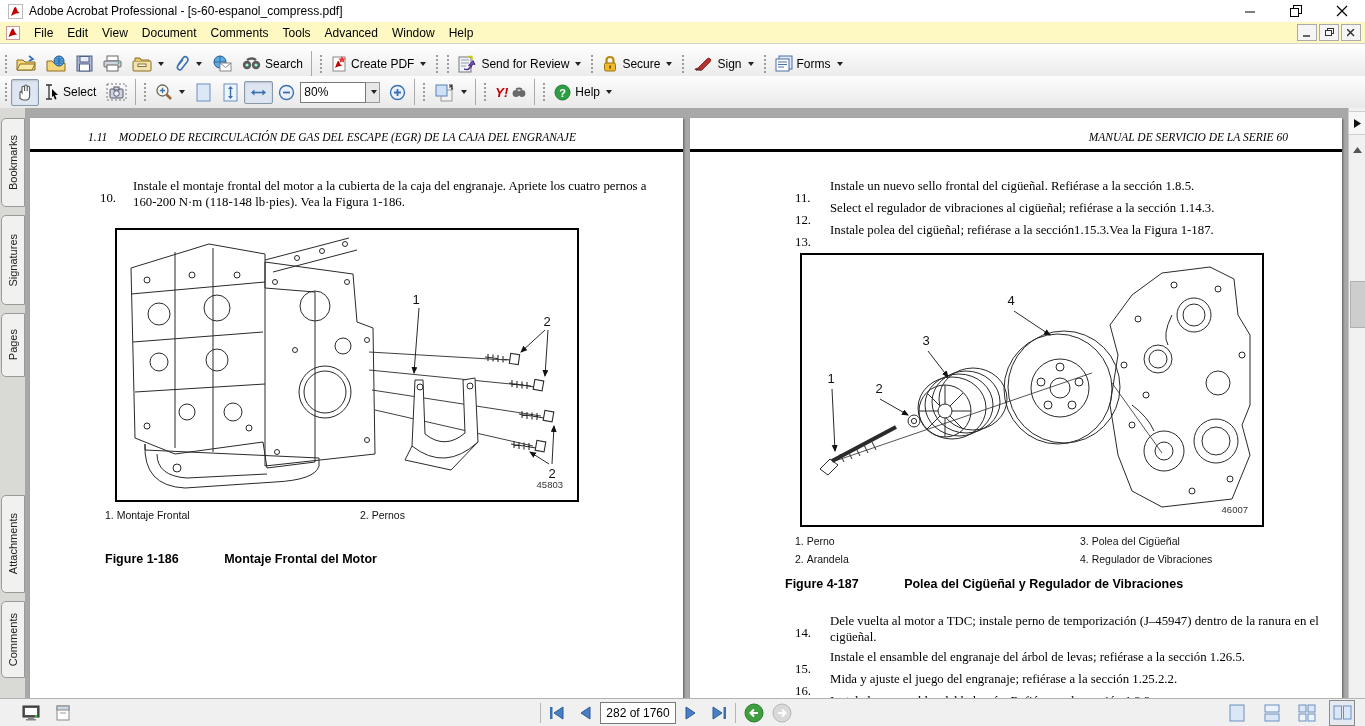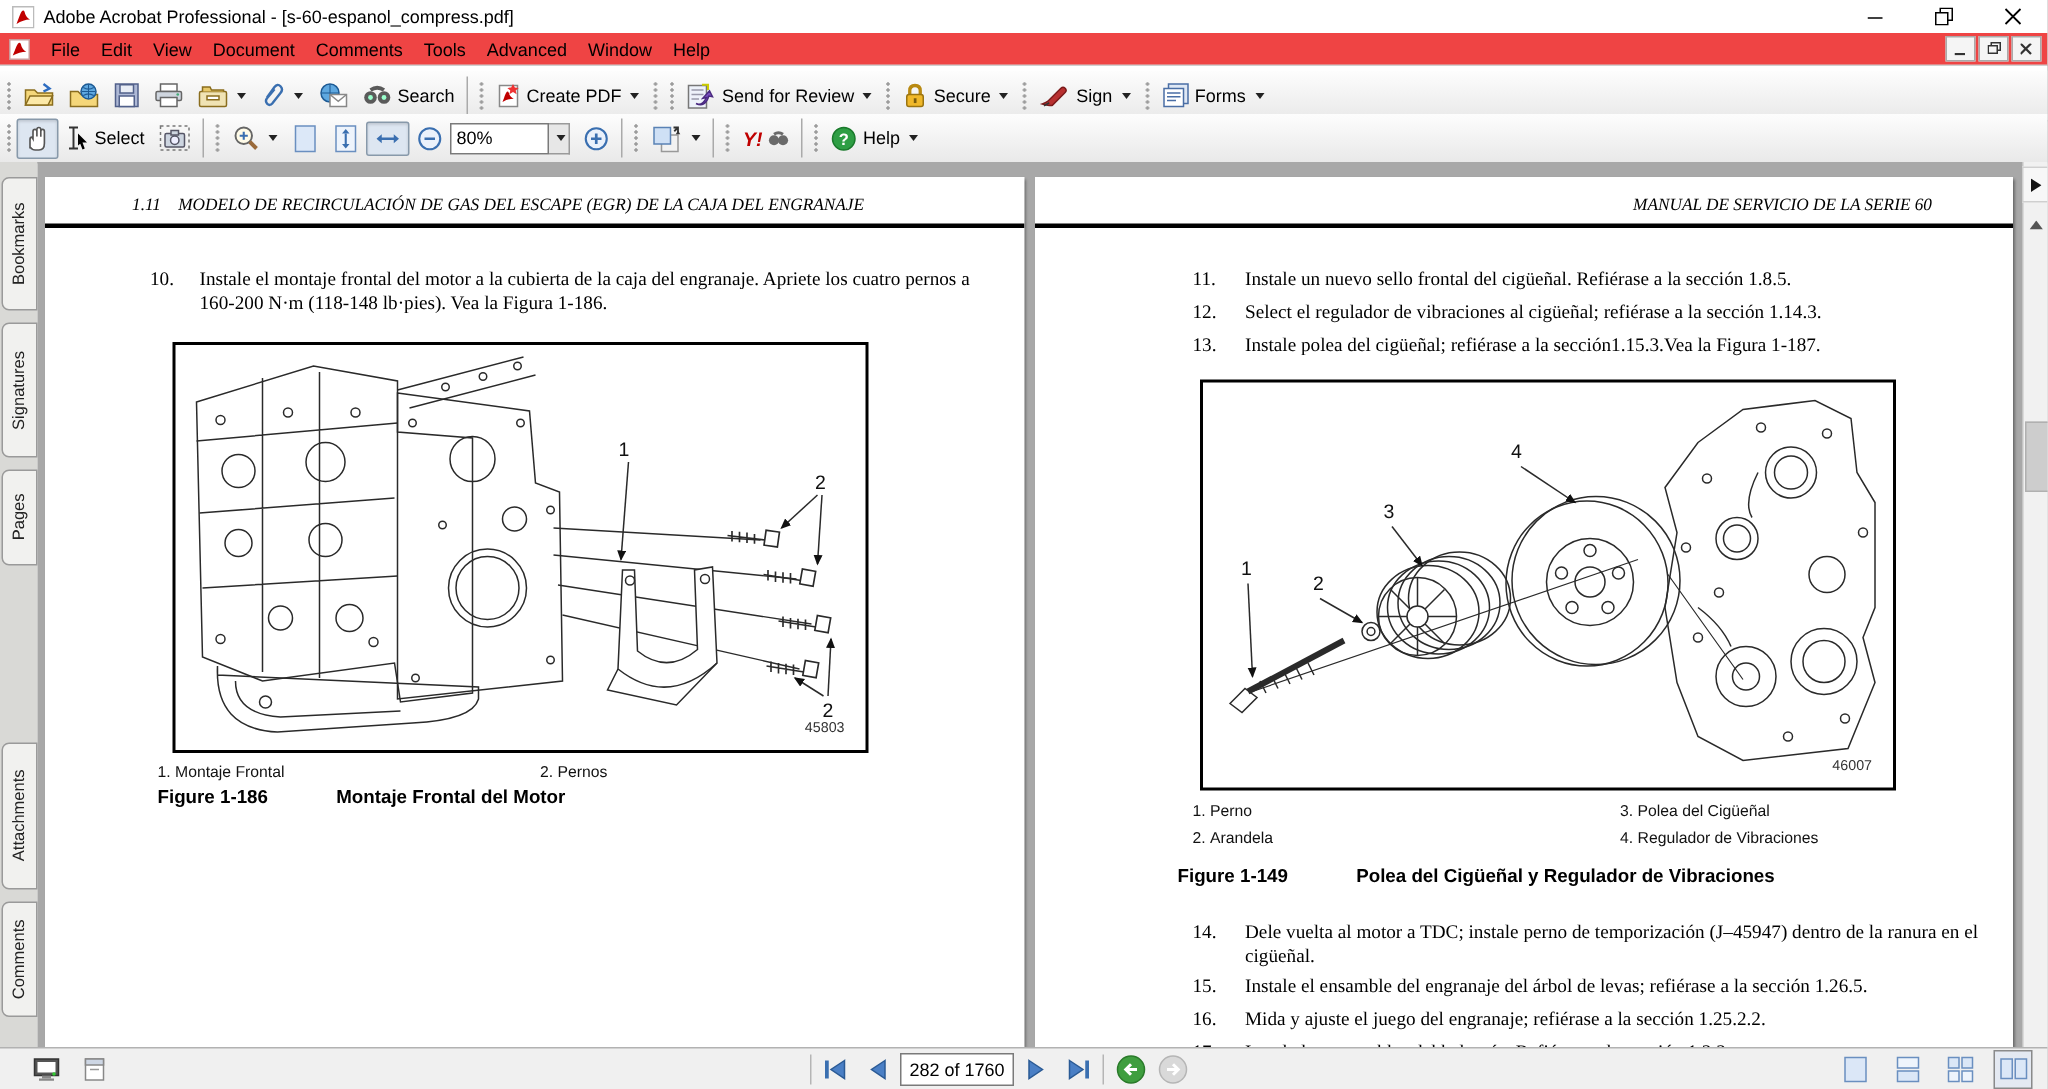--- a/index.html
+++ b/index.html
@@ -7,21 +7,21 @@
        font-family:"Liberation Sans",sans-serif;position:relative;font-size:12px;color:#000;}
   svg{display:block}
   
   .titlebar{position:absolute;left:0;top:0;width:1365px;height:22px;background:#fff;
             display:flex;align-items:center;}
   .titlebar .ticon{margin:0 6px 0 8px;}
   .titlebar .ttext{font-size:12px;}
   .caption-btns{position:absolute;right:0;top:0;height:22px;display:flex;}
   .cap-btn{width:46px;height:22px;display:flex;align-items:center;justify-content:center;color:#000;}
   
-  .menubar{position:absolute;left:0;top:22px;width:1365px;height:21px;background:#ef4444;
+  .menubar{position:absolute;left:0;top:22px;width:1365px;height:21px;background:#fef9c3;
            display:flex;align-items:center;border-bottom:1px solid #d0d0d0;}
   .menubar .micon{margin:0 7px 0 6px;}
   .menu-item{padding:2px 7px;font-size:12px;cursor:default;}
   .doc-btns{position:absolute;right:4px;top:24px;display:flex;gap:2px;}
   .doc-btn{width:18px;height:15px;border:1px solid #aaa;background:#f5f5f5;
            display:flex;align-items:center;justify-content:center;font-size:9px;color:#345;}
   
   .toolbar{position:absolute;left:0;width:1365px;background:linear-gradient(#fdfdfd,#e9e9e9);
            border-bottom:1px solid #a6a6a6;display:flex;align-items:center;}
   #toolbar1{top:47px;height:33px;}
@@ -45,21 +45,21 @@
   .vtab-label{writing-mode:vertical-rl;transform:rotate(180deg);font-size:11px;color:#222;}
   
   .docarea{position:absolute;left:25px;top:108px;width:1323px;height:590px;background:#a8a8a8;overflow:hidden;}
   .page{position:absolute;top:10px;background:#fff;overflow:hidden;box-shadow:1px 1px 2px rgba(0,0,0,.45);}
   #page-left{left:5px;width:653px;height:580px;}
   #page-right{left:665px;width:652px;height:580px;}
   .pg-header{position:absolute;top:13px;left:0;right:0;font-family:"Liberation Serif",serif;
              font-style:italic;font-size:11.5px;}
   .pg-rule{position:absolute;top:31px;left:0;right:0;height:3px;background:#000;}
   .step{position:absolute;font-family:"Liberation Serif",serif;font-size:12.8px;line-height:16px;}
-  .step .num{position:absolute;left:0;top:0;}
+  .step .num{position:absolute;left:0;top:12px;}
   .figbox{position:absolute;border:2px solid #000;background:#fff;}
   .legend{position:absolute;font-size:10.5px;color:#111;}
   .caption{position:absolute;font-size:12.5px;font-weight:bold;}
   
   .scrollbar{position:absolute;left:1348px;top:108px;width:17px;height:590px;background:#f1f1f1;
              border-left:1px solid #c4c4c4;}
   .sb-btn{position:absolute;left:0;width:16px;height:17px;display:flex;align-items:center;justify-content:center;
           font-size:9px;color:#444;}
   .sb-thumb{position:absolute;left:1px;top:173px;width:15px;height:45px;background:#cdcdcd;border:1px solid #b0b0b0;}
   .pane-toggle{position:absolute;left:1348px;top:111px;width:16px;height:22px;background:#f7f7f7;
@@ -466,21 +466,21 @@
         </g>
         <text x="446" y="258" text-anchor="end" font-size="9.5" fill="#333" font-family="Liberation Sans,sans-serif">45803</text>
       </svg>
     </div>
 
     <div class="legend" style="left:75px;top:391px;">
       <span>1.</span>&nbsp;<span>Montaje Frontal</span></div>
     <div class="legend" style="left:330px;top:391px;">
       <span>2.</span>&nbsp;<span>Pernos</span></div>
 
-    <div class="caption" style="left:75px;top:406px;">
+    <div class="caption" style="left:75px;top:434px;">
       <span>Figure 1-186</span>
       <span style="margin-left:42px">Montaje Frontal del Motor</span>
     </div>
   </div>
 
   <div class="page" id="page-right">
     <div class="pg-header" style="text-align:right;padding-right:54px;">
       <span>MANUAL DE SERVICIO DE LA SERIE 60</span>
     </div>
     <div class="pg-rule"></div>
@@ -567,21 +567,21 @@
     <div class="legend" style="left:105px;top:417px;">
       <span>1.</span>&nbsp;<span>Perno</span></div>
     <div class="legend" style="left:105px;top:435px;">
       <span>2.</span>&nbsp;<span>Arandela</span></div>
     <div class="legend" style="left:390px;top:417px;">
       <span>3.</span>&nbsp;<span>Polea del Cigüeñal</span></div>
     <div class="legend" style="left:390px;top:435px;">
       <span>4.</span>&nbsp;<span>Regulador de Vibraciones</span></div>
 
     <div class="caption" style="left:95px;top:459px;">
-      <span>Figure 1-149</span>
+      <span>Figure 4-187</span>
       <span style="margin-left:42px">Polea del Cigüeñal y Regulador de Vibraciones</span>
     </div>
 
     <div class="step" style="left:105px;top:495px;width:510px;padding-left:35px;">
       <span class="num">14.</span><span>Dele vuelta al motor a TDC; instale perno de temporización (J–45947) dentro de la ranura en el cigüeñal.</span></div>
     <div class="step" style="left:105px;top:531px;width:510px;padding-left:35px;">
       <span class="num">15.</span><span>Instale el ensamble del engranaje del árbol de levas; refiérase a la sección 1.26.5.</span></div>
     <div class="step" style="left:105px;top:553px;width:510px;padding-left:35px;">
       <span class="num">16.</span><span>Mida y ajuste el juego del engranaje; refiérase a la sección 1.25.2.2.</span></div>
     <div class="step" style="left:105px;top:575px;width:510px;padding-left:35px;">

